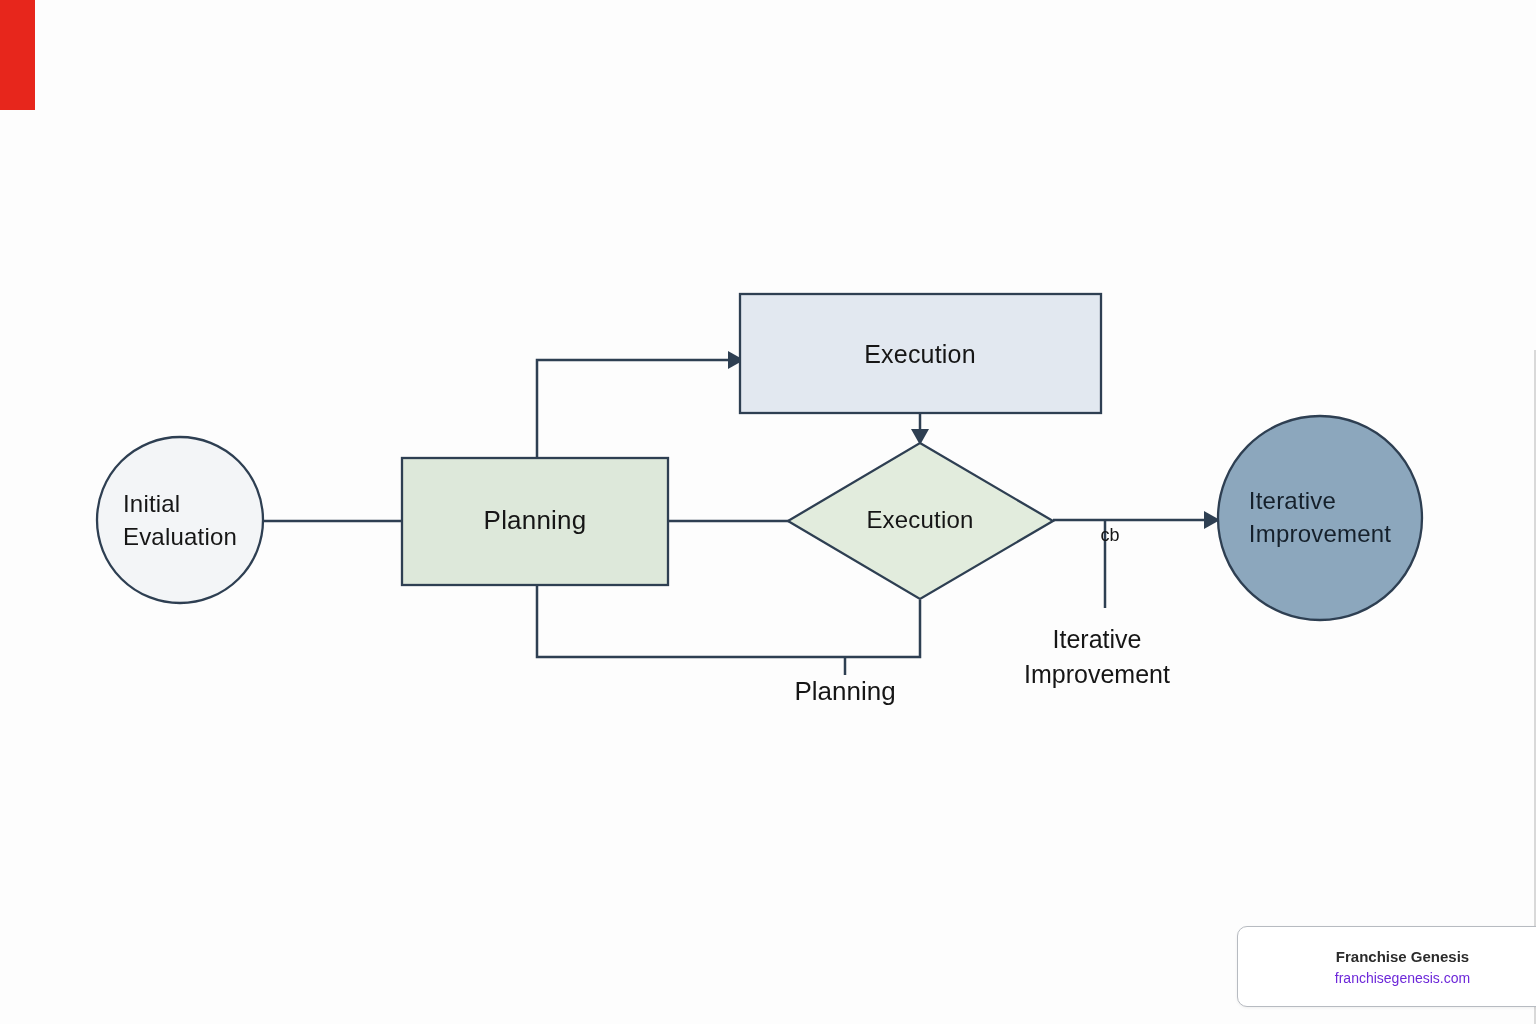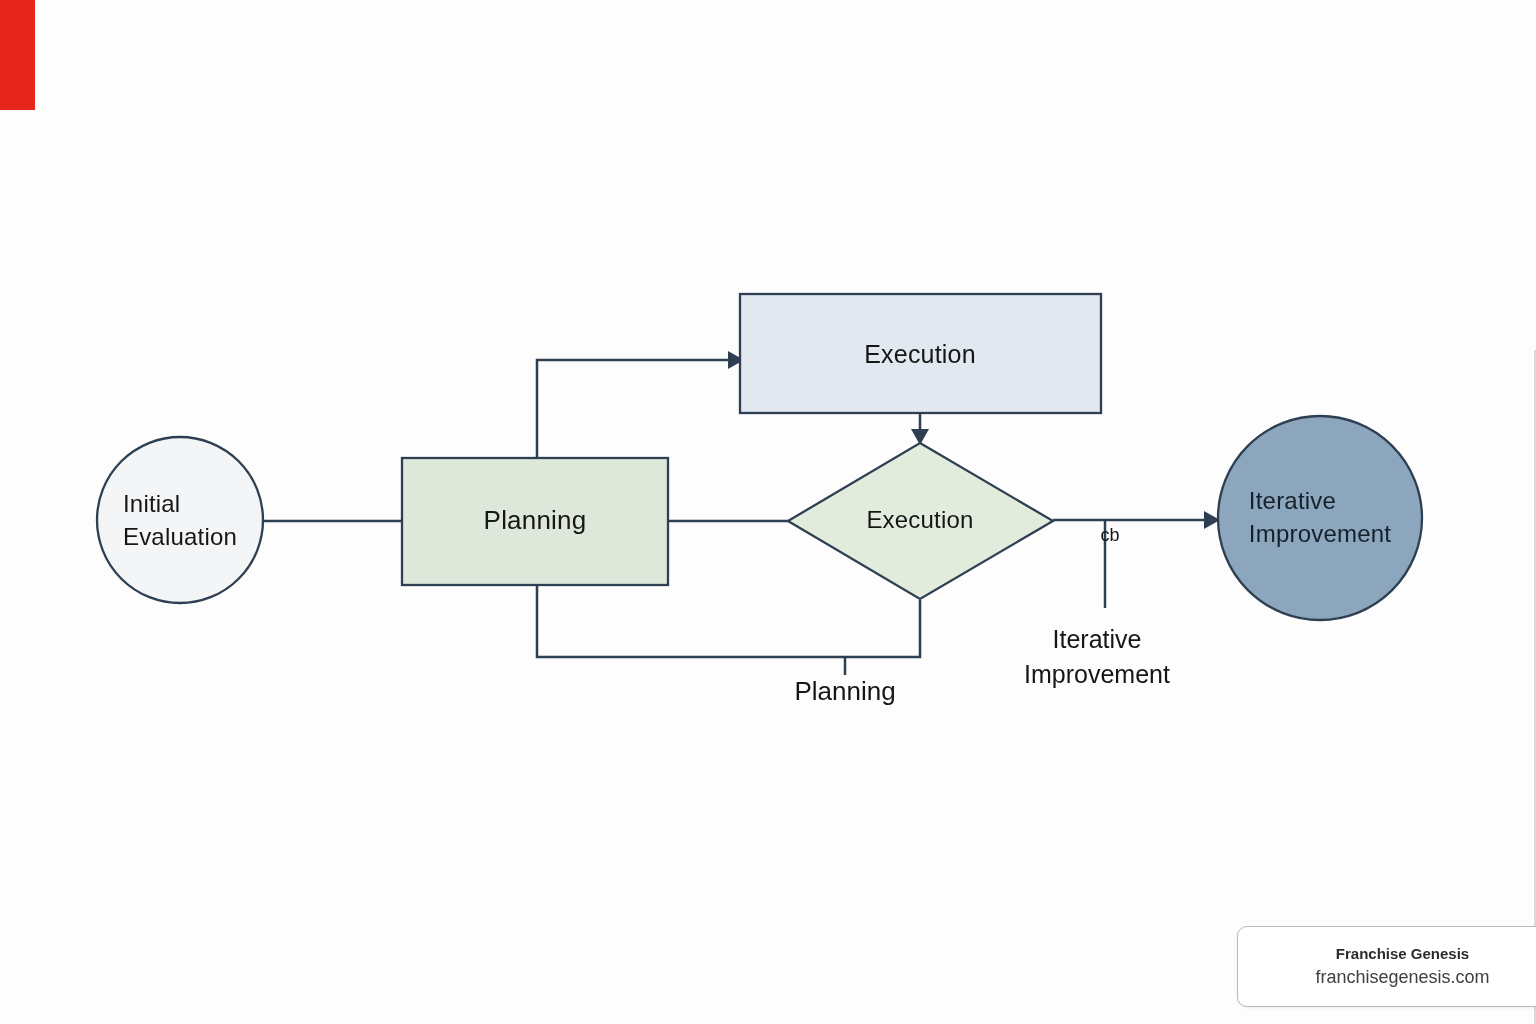--- a/index.html
+++ b/index.html
@@ -55,21 +55,21 @@
     border: 1.5px solid #b7bbc1;
     border-radius: 10px;
     box-shadow: 0 1px 3px rgba(0,0,0,0.06);
     display: flex;
     flex-direction: column;
     align-items: center;
     justify-content: center;
     gap: 5px;
   }
   .badge-title { font-size: 15px; font-weight: 700; color: #2b2b2b; }
-  .badge-url { font-size: 18px; color: #404040; }
+  .badge-url { font-size: 14px; color: #6d28d9; }
 </style>
 </head>
 <body>
 
 <div class="canvas">
 
   <div class="corner-strip"></div>
 
   <svg class="diagram-svg" width="1536" height="1024" viewBox="0 0 1536 1024">
 

